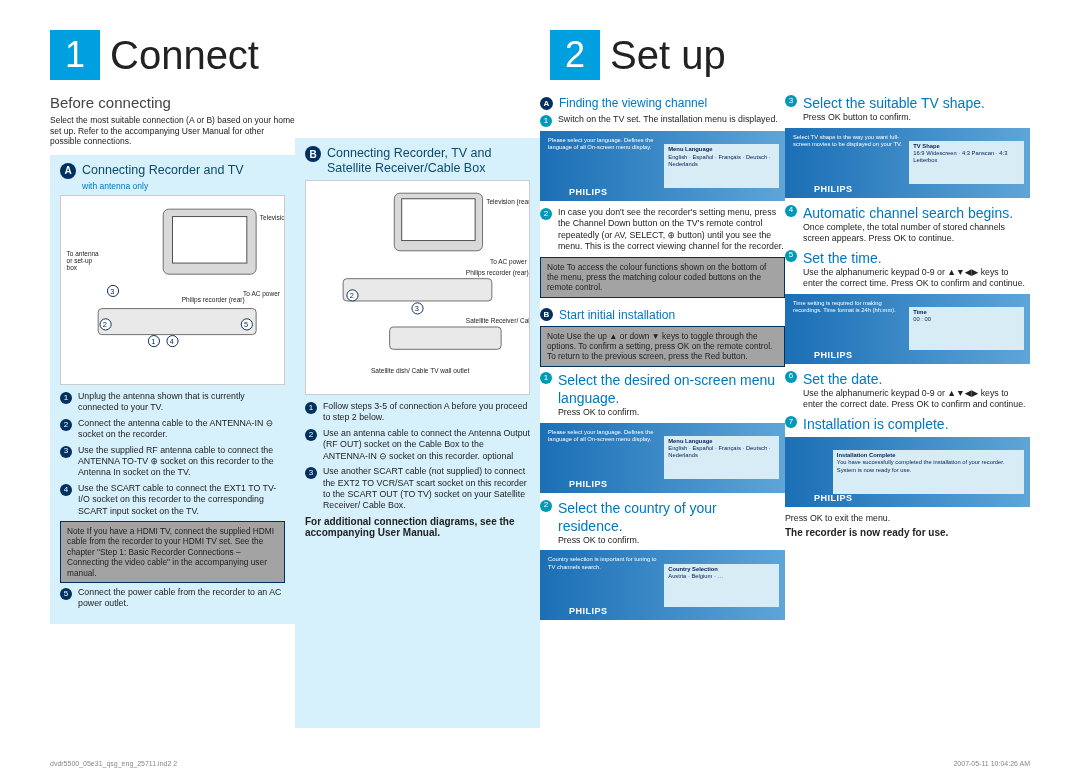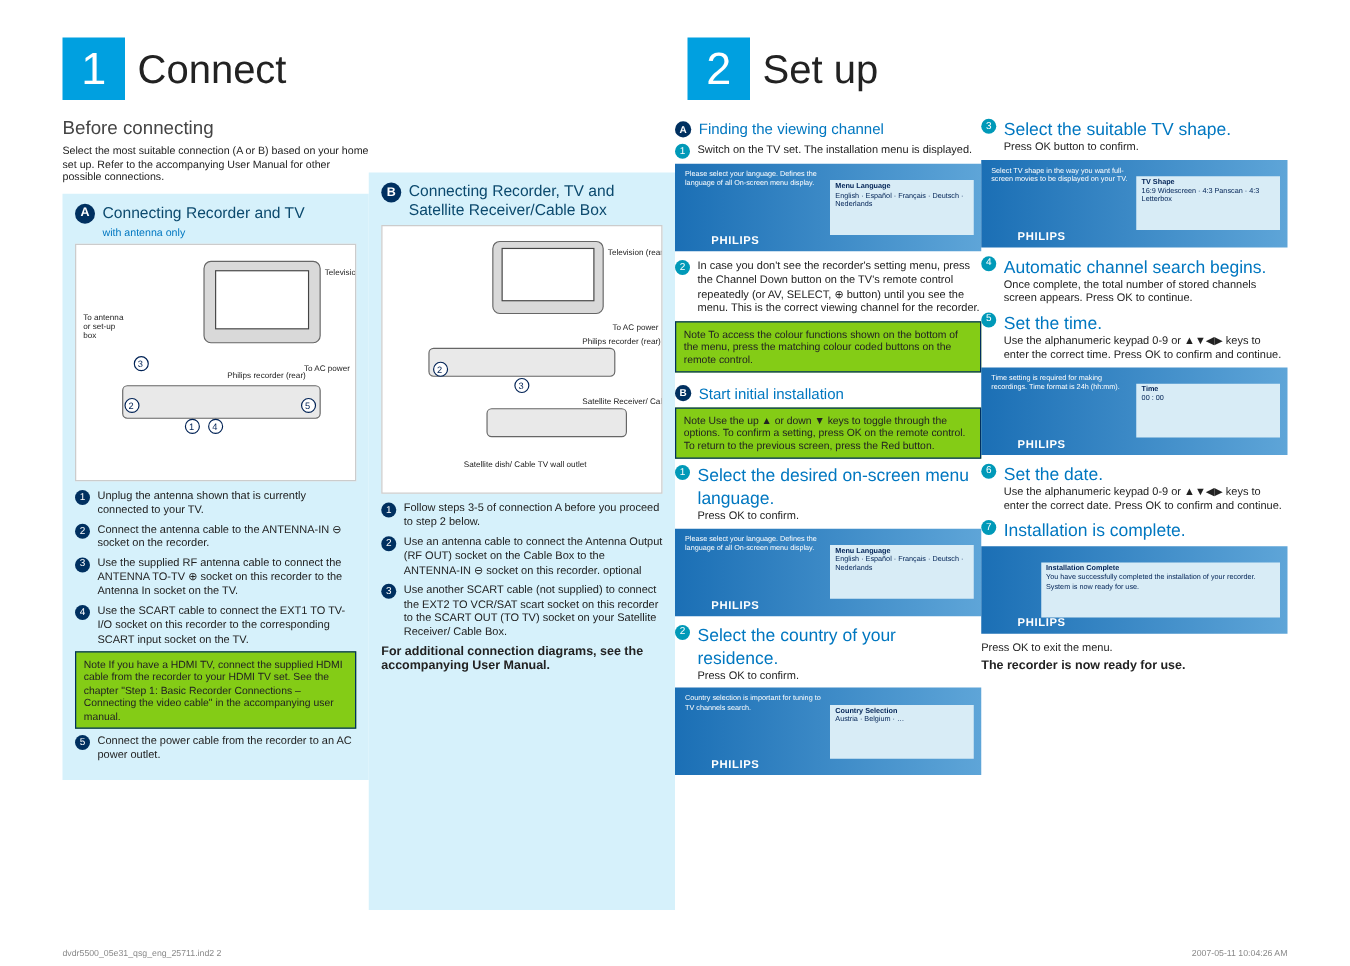--- a/index.html
+++ b/index.html
@@ -13,21 +13,21 @@
     position: relative;
     padding: 30px 50px 20px 50px;
   }
   .top-headers { display: flex; gap: 20px; margin-bottom: 10px; }
   .big-header { display: flex; align-items: center; gap: 10px; flex: 1; }
   .big-num {
     width: 50px; height: 50px; background: #00a0e0; color: #fff;
     display: flex; align-items: center; justify-content: center;
     font-size: 36px; font-weight: normal;
   }
-  .big-title { font-size: 32px; font-weight: normal; color: #222; }
+  .big-title { font-size: 40px; font-weight: normal; color: #222; }
   .columns { display: flex; }
   .col { flex: 1; min-width: 0; }
   .section-title { font-size: 15px; color: #444; margin: 4px 0 4px 0; }
   .intro { font-size: 8.5px; margin-bottom: 8px; line-height: 1.25; }
   .panel {
     background: #d6f1fb;
     padding: 8px 10px 10px 10px;
     margin-bottom: 8px;
     min-height: 40px;
   }
@@ -47,21 +47,21 @@
   .step-row { display: flex; gap: 6px; margin: 4px 0; line-height: 1.3; }
   .bullet-num {
     width: 12px; height: 12px; border-radius: 50%;
     background: #003060; color: #fff; font-size: 8px;
     display: inline-flex; align-items: center; justify-content: center;
     flex-shrink: 0; margin-top: 1px;
   }
   .bullet-num.teal { background: #0099b8; }
   .step-text { flex: 1; font-size: 8.8px; }
   .note-box {
-    border: 1px solid #003060; background: #84cc16;
+    border: 1px solid #003060; background: #a3a3a3;
     padding: 4px 6px; font-size: 8.3px; margin: 4px 0; line-height: 1.25;
   }
   .diagram {
     background: #fff; height: 190px; margin: 4px 0 6px 0;
     display: flex; align-items: center; justify-content: center;
     color: #888; font-size: 8px; border: 1px solid #ccc;
   }
   .diagram svg { width: 100%; height: 100%; }
   .osd-img {
     background: linear-gradient(90deg,#1b6fb5,#5ea5d8);

